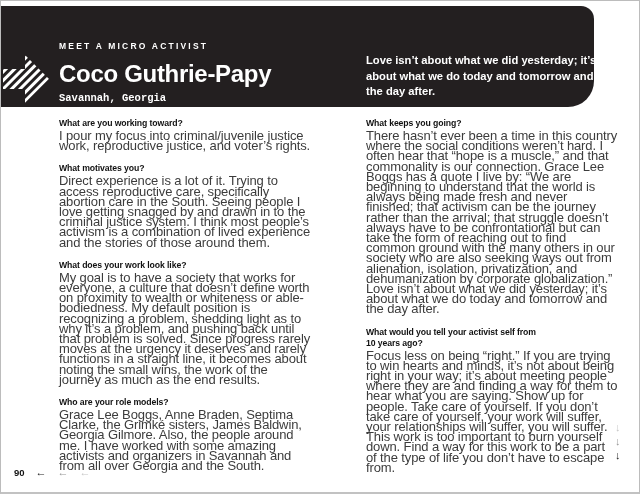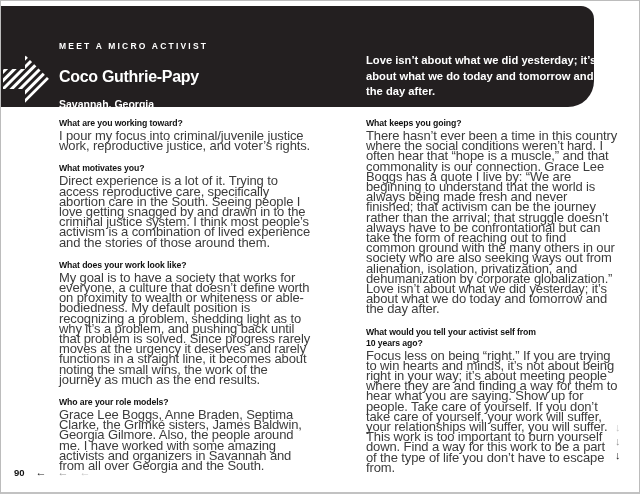--- a/index.html
+++ b/index.html
@@ -10,22 +10,22 @@
     overflow:hidden; font-family:"Liberation Sans", sans-serif;
   }
   
   .banner {
     position:absolute; top:5px; left:0; width:593px; height:101px;
     background:#231f20; border-radius:0 13px 26px 0;padding-left:8px;
   }
   .banner-arrow { position:absolute; left:2px; top:47px; width:46px; height:52px; }
   .banner-text { position:absolute; left:58px; top:35px; color:#ffffff; }
   .kicker { font-size:8.5px; font-weight:bold; letter-spacing:2.2px; white-space:nowrap; }
-  .name   { font-size:16px; font-weight:bold; letter-spacing:-0.3px; margin-top:17px; white-space:nowrap; }
-  .location { font-size:10.5px; font-weight:bold; margin-top:12px; white-space:nowrap; }
+  .name   { font-size:24px; font-weight:bold; letter-spacing:-0.3px; margin-top:9px; white-space:nowrap; }
+  .location { font-size:10.5px; font-weight:bold; margin-top:4px; white-space:nowrap;font-family:Liberation Mono, monospace; }
   .quote {
     position:absolute; left:365px; top:47px; width:240px;
     color:#ffffff; font-size:11.2px; font-weight:bold; line-height:15.7px;
   }
   
   .col { position:absolute; top:117px; width:252px; }
   .col-left  { left:58px; }
   .col-right { left:365px; }
   .qa { margin-bottom:12px; }
   .q {

